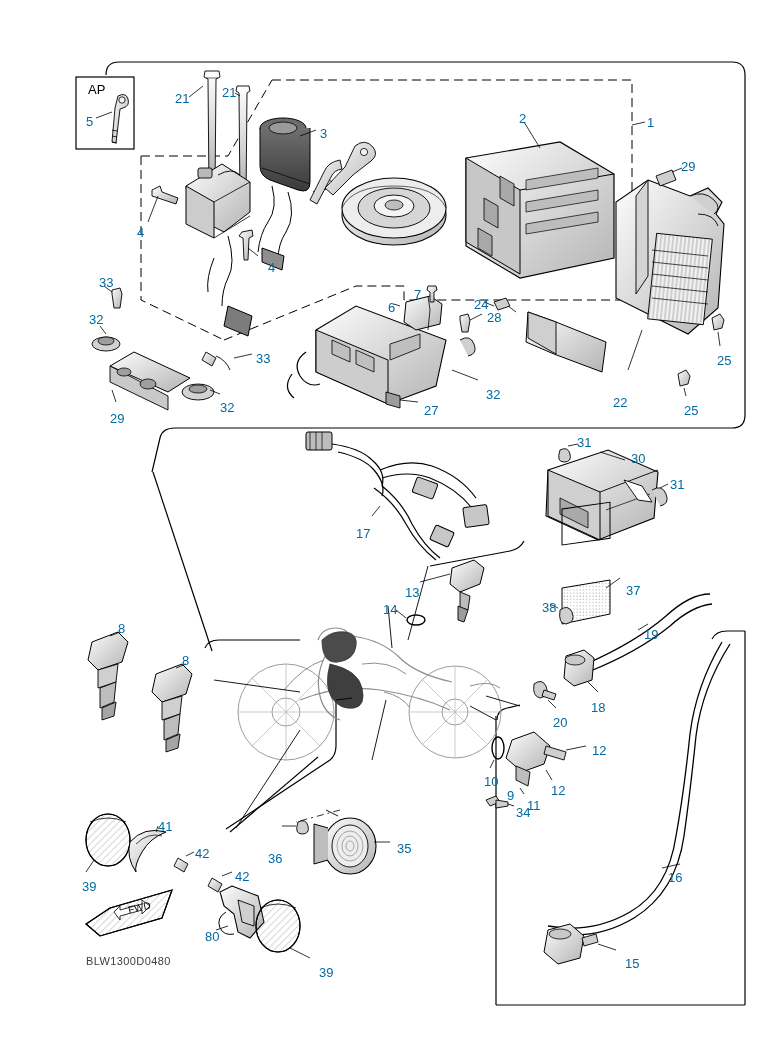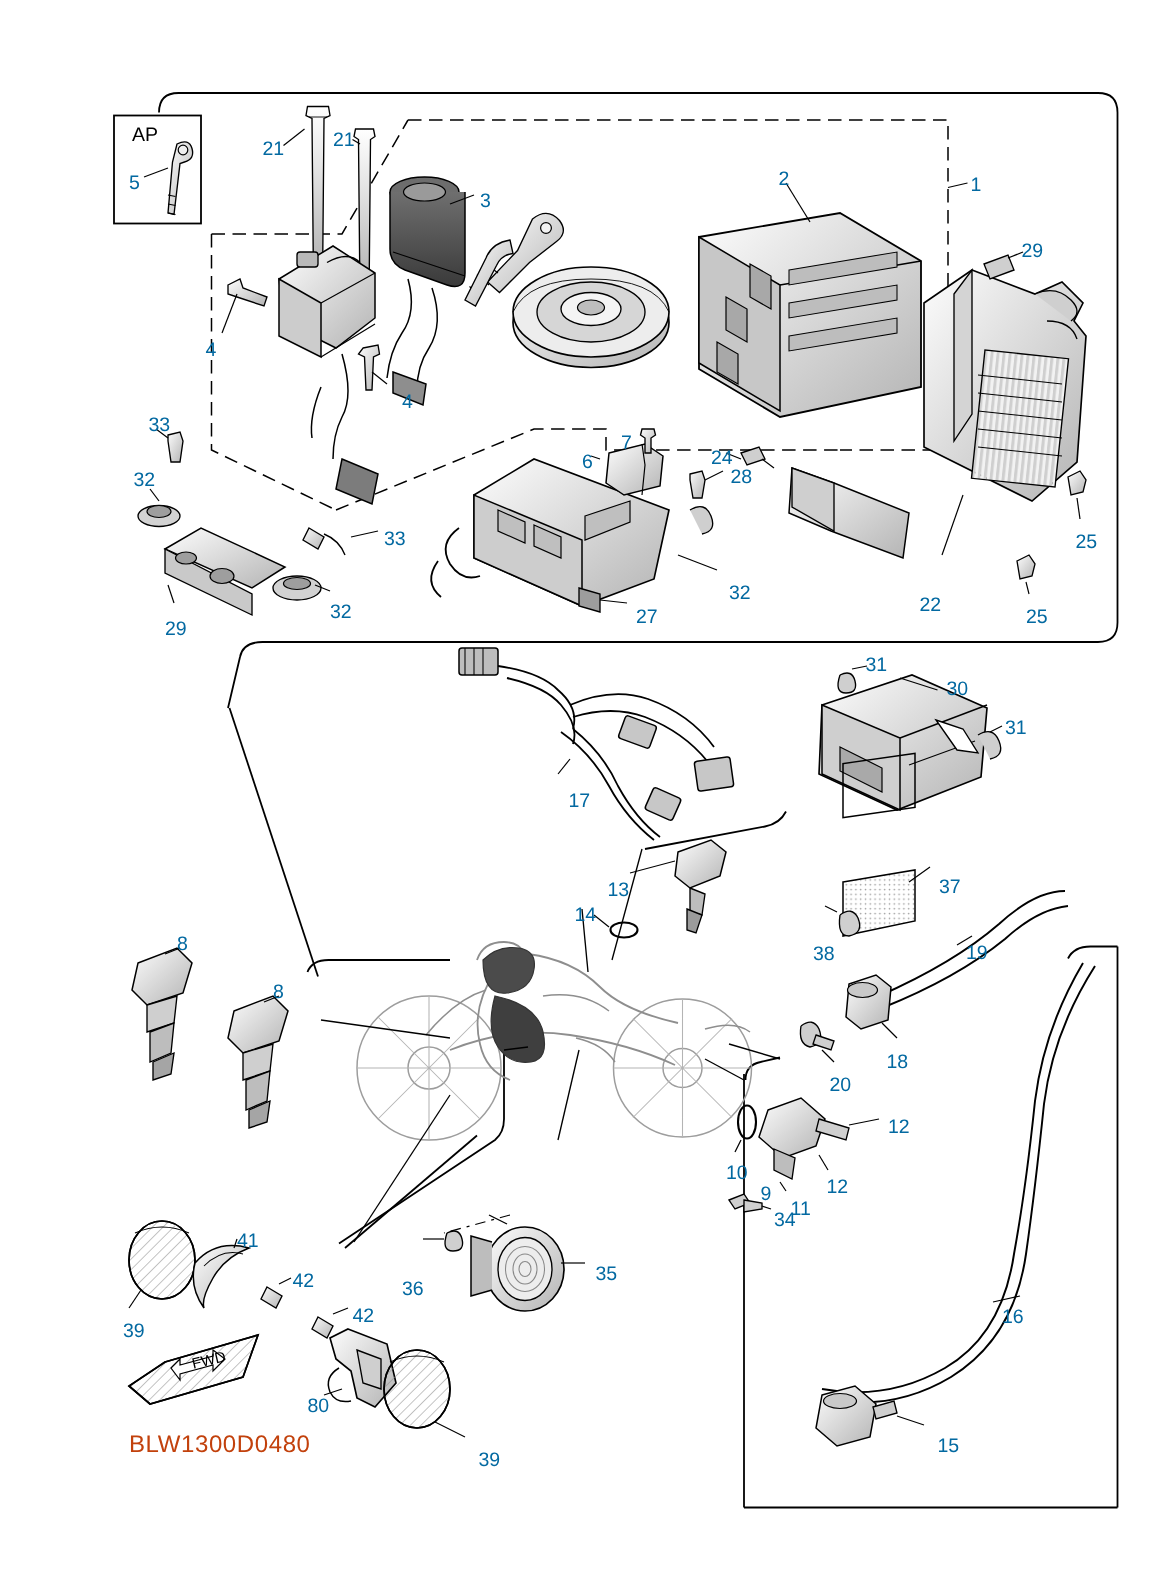--- a/index.html
+++ b/index.html
@@ -35,23 +35,23 @@
     white-space: nowrap;
   }
   .ap-label {
     position: absolute;
     font-size: 13px;
     color: #000;
   }
   .partcode {
     position: absolute;
     font-family: "Liberation Sans", sans-serif;
-    font-size: 16px;
+    font-size: 11px;
     letter-spacing: 0.4px;
-    color: #c2410c;
+    color: #404040;
   }
   .fwd-text {
     position: absolute;
     font-family: "Liberation Sans", sans-serif;
     font-size: 10px;
     color: #000;
     transform: rotate(-13deg);
   }
 </style>
 </head>
@@ -483,21 +483,21 @@
       <div class="callout" style="left: 182px; top: 654px;">8</div>
       <div class="callout" style="left: 507px; top: 789px;">9</div>
       <div class="callout" style="left: 484px; top: 775px;">10</div>
       <div class="callout" style="left: 527px; top: 799px;">11</div>
       <div class="callout" style="left: 592px; top: 744px;">12</div>
       <div class="callout" style="left: 551px; top: 784px;">12</div>
       <div class="callout" style="left: 405px; top: 586px;">13</div>
       <div class="callout" style="left: 383px; top: 603px;">14</div>
       <div class="callout" style="left: 625px; top: 957px;">15</div>
       <div class="callout" style="left: 668px; top: 871px;">16</div>
-      <div class="callout" style="left: 356px; top: 527px; margin-left: 23px;">17</div>
+      <div class="callout" style="left: 356px; top: 527px;">17</div>
       <div class="callout" style="left: 591px; top: 701px;">18</div>
       <div class="callout" style="left: 644px; top: 628px;">19</div>
       <div class="callout" style="left: 553px; top: 716px;">20</div>
       <div class="callout" style="left: 175px; top: 92px;">21</div>
       <div class="callout" style="left: 222px; top: 86px;">21</div>
       <div class="callout" style="left: 613px; top: 396px;">22</div>
       <div class="callout" style="left: 681px; top: 160px;">29</div>
       <div class="callout" style="left: 474px; top: 298px;">24</div>
       <div class="callout" style="left: 717px; top: 354px;">25</div>
       <div class="callout" style="left: 684px; top: 404px;">25</div>
@@ -509,21 +509,21 @@
       <div class="callout" style="left: 577px; top: 436px;">31</div>
       <div class="callout" style="left: 670px; top: 478px;">31</div>
       <div class="callout" style="left: 89px; top: 313px;">32</div>
       <div class="callout" style="left: 220px; top: 401px;">32</div>
       <div class="callout" style="left: 99px; top: 276px;">33</div>
       <div class="callout" style="left: 256px; top: 352px;">33</div>
       <div class="callout" style="left: 516px; top: 806px;">34</div>
       <div class="callout" style="left: 397px; top: 842px;">35</div>
       <div class="callout" style="left: 268px; top: 824px; margin-top: 28px;">36</div>
       <div class="callout" style="left: 626px; top: 584px;">37</div>
-      <div class="callout" style="left: 542px; top: 601px; margin-top: 28px;">38</div>
+      <div class="callout" style="left: 542px; top: 601px;">38</div>
       <div class="callout" style="left: 82px; top: 880px;">39</div>
       <div class="callout" style="left: 319px; top: 966px;">39</div>
       <div class="callout" style="left: 205px; top: 930px;">80</div>
       <div class="callout" style="left: 158px; top: 820px;">41</div>
       <div class="callout" style="left: 195px; top: 847px;">42</div>
       <div class="callout" style="left: 235px; top: 870px;">42</div>
     </div>
 
 </div>
 

